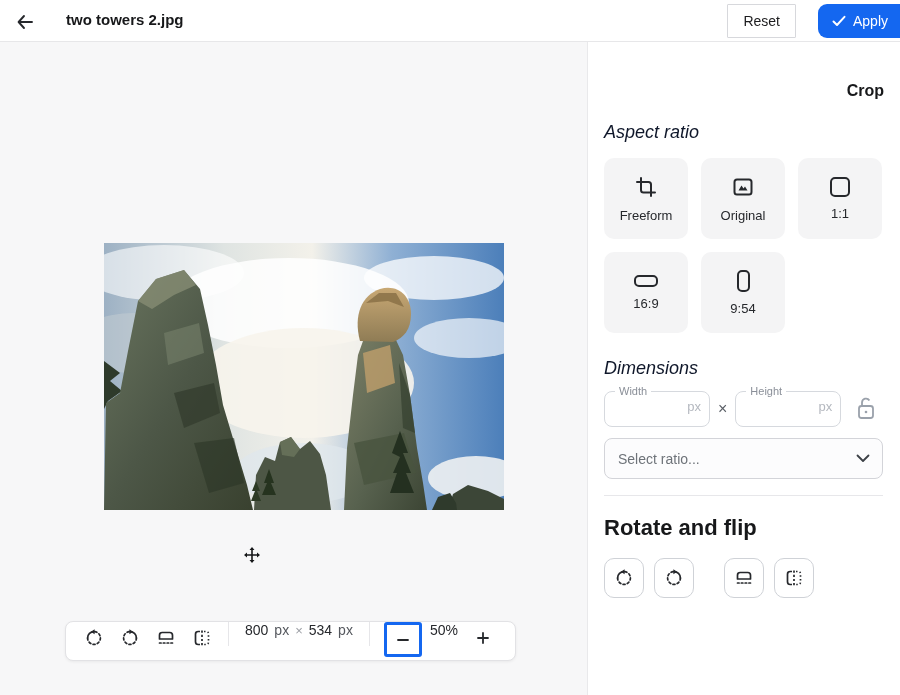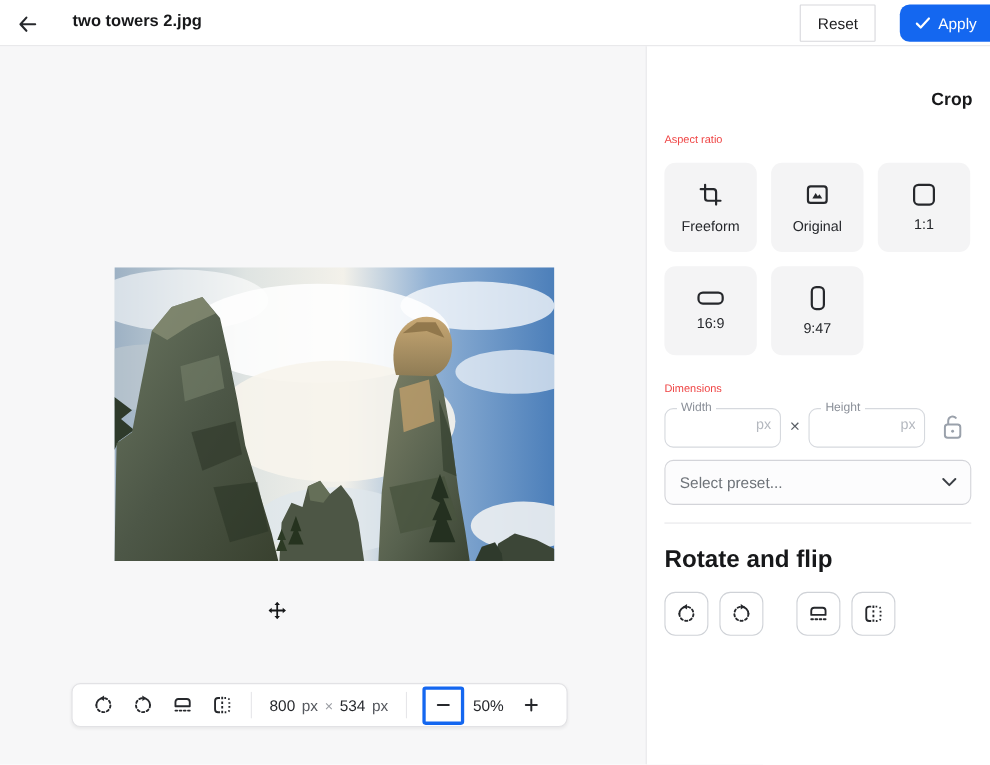--- a/index.html
+++ b/index.html
@@ -11,35 +11,35 @@
   .back-btn { position:absolute; left:10px; top:7px; width:30px; height:30px; border:none; background:transparent; cursor:pointer; display:flex; align-items:center; justify-content:center; }
   .file-title { position:absolute; left:66px; top:11px; font-size:15px; font-weight:700; color:#17181a; }
   .reset-btn { position:absolute; right:104px; top:4px; height:34px; padding:0 15px; background:#fff; border:1px solid #d7d8dc; border-radius:1px; font-size:14px; color:#1c1c1e; font-family:inherit; cursor:pointer; }
   .apply-btn { position:absolute; right:-8px; top:4px; height:34px; padding:0 20px 0 14px; border:none; border-radius:9px; font-size:14px; font-weight:500; color:#fff; font-family:inherit; cursor:pointer; display:flex; align-items:center; gap:7px; }
 
   
   .canvas { position:absolute; top:42px; left:0; width:588px; height:653px; background:#f7f7f8; border-right:1px solid #e9e9eb; }
   .photo { position:absolute; left:104px; top:201px; width:400px; height:267px; display:block; }
   .move-cursor { position:absolute; left:244px; top:505px; width:16px; height:16px; }
 
-  .floating-toolbar { position:absolute; left:65px; top:579px; width:451px; height:40px; background:#fff; border:1px solid #e2e2e5; border-radius:8px; box-shadow:0 1px 3px rgba(0,0,0,.06); display:flex; align-items:center; padding:0 10px; }
+  .floating-toolbar { position:absolute; left:65px; top:579px; width:451px; height:40px; background:#fff; border:1px solid #e2e2e5; border-radius:8px; box-shadow:0 1px 3px rgba(0,0,0,.06); display:flex; align-items:flex-start; padding:0 10px; }
   .tb-icon-btn { width:36px; height:32px; border:none; background:transparent; display:flex; align-items:center; justify-content:center; cursor:pointer; border-radius:6px; }
   .tb-sep { width:1px; height:24px; background:#e6e6e9; margin:0 8px; }
   .dims-readout { display:flex; align-items:center; gap:6px; font-size:14px; color:#26282c; padding:0 8px; white-space:nowrap; }
   .dims-readout .unit { color:#55585e; }
   .dims-readout .times { color:#9a9da3; font-size:13px; }
   .zoom-out-btn { width:38px; height:35px; background:#fff; border:3px solid #1467f0; border-radius:3px; display:flex; align-items:center; justify-content:center; cursor:pointer; margin-left:6px; }
   .zoom-level { font-size:14px; color:#26282c; width:44px; text-align:center; }
   .zoom-in-btn { width:34px; height:32px; background:transparent; border:none; display:flex; align-items:center; justify-content:center; cursor:pointer; }
 
   
   .sidebar { position:absolute; top:42px; left:589px; width:311px; height:653px; background:#fff; padding:0 16px 0 15px; }
   .section-title { font-size:16px; font-weight:700; color:#17181a; }
   .crop-title { margin-top:40px;text-align:right; }
-  .field-label { font-size:10px; color:#ef4444; }
+  .field-label { font-size:18px; color:#0f172a;font-style:italic; }
   .aspect-label { margin-top:22px; }
 
   .aspect-grid { margin-top:15px; display:grid; grid-template-columns:repeat(3,84px); gap:13px; }
   .aspect-btn { width:84px; height:81px; background:#f4f4f5; border:none; border-radius:10px; display:flex; flex-direction:column; align-items:center; justify-content:center; gap:9px; cursor:pointer; font-family:inherit; }
   .aspect-btn .ar-label { font-size:13px; color:#26282c; }
   .ar-shape { display:block; border:2px solid #26282c; border-radius:5px; }
   .ar-11  { width:20px; height:20px; }
   .ar-43  { width:22px; height:16px; }
   .ar-169 { width:24px; height:12px; }
   .ar-34  { width:16px; height:22px; }
@@ -252,21 +252,21 @@
     <button class="aspect-btn">
       <span class="ar-shape ar-11"></span>
       <span class="ar-label">1:1</span>
     </button>
     <button class="aspect-btn">
       <span class="ar-shape ar-169"></span>
       <span class="ar-label">16:9</span>
     </button>
     <button class="aspect-btn">
       <span class="ar-shape ar-916"></span>
-      <span class="ar-label">9:47</span>
+      <span class="ar-label">9:54</span>
     </button>
   </div>
 
   <div class="field-label dims-label">Dimensions</div>
   <div class="dims-row">
     <fieldset class="dim-field">
       <legend>Width</legend>
       <input type="text" placeholder="px" style="">
     </fieldset>
     <span class="dim-times">×</span>
@@ -279,21 +279,21 @@
         <svg width="22" height="26" viewBox="0 0 22 26" fill="none" stroke="#9aa1ab" stroke-width="1.8">
           <rect x="4" y="10" width="14" height="12" rx="2.5"></rect>
           <path d="M7 10 V6.5 a4 4 0 0 1 7.4 -2"></path>
           <circle cx="11" cy="16" r="1.3" fill="#9aa1ab" stroke="none"></circle>
         </svg>
       </span>
     </button>
   </div>
 
   <div class="preset-select">
-    <span class="placeholder">Select preset...</span>
+    <span class="placeholder">Select ratio...</span>
     <span>
       <svg width="14" height="9" viewBox="0 0 14 9">
           <path d="M1.5 1.5 L7 7 L12.5 1.5" stroke="#3c4046" stroke-width="1.8" fill="none" stroke-linecap="round" stroke-linejoin="round"></path>
         </svg>
     </span>
   </div>
 
   <hr class="sidebar-divider">
 
   <div class="section-title rf-title">Rotate and flip</div>

